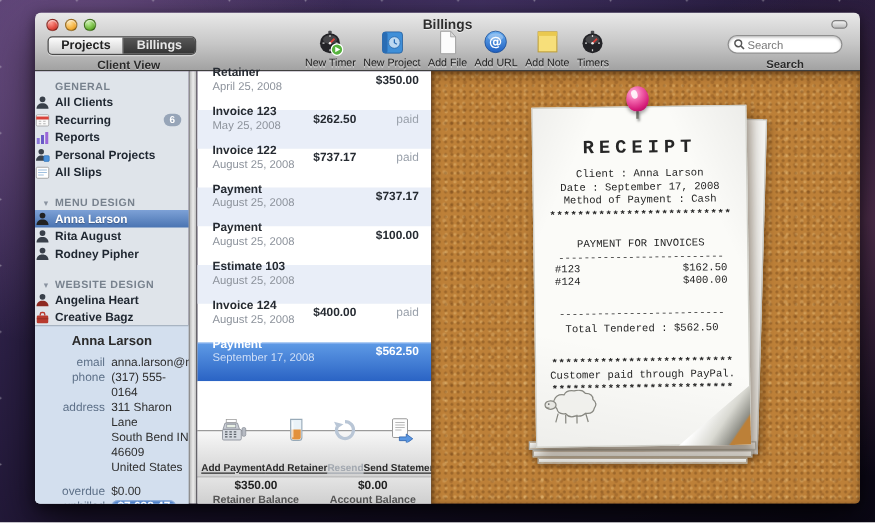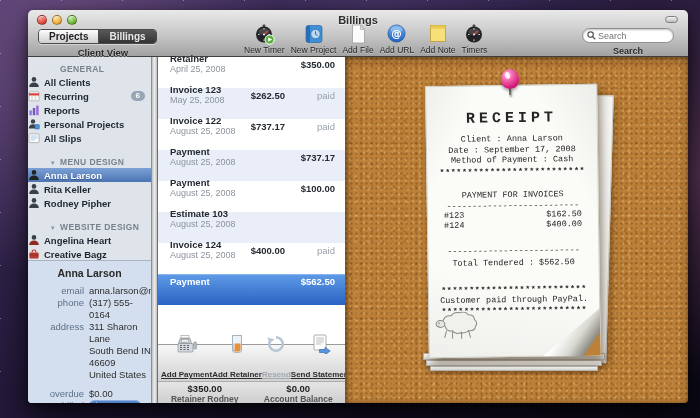--- a/index.html
+++ b/index.html
@@ -62,21 +62,21 @@
   .search-label { text-align:center; font-size:9px; font-weight:bold; color:#2a2a2a; margin-top:3px;
     text-shadow:0 1px 0 rgba(255,255,255,.4); }
 
   
   .content { position:absolute; left:0; top:47px; right:0; bottom:0; display:flex; }
 
   
   .sidebar { width:123px; background:#dfe4ea; display:flex; flex-direction:column; }
   .src-list { height:203px; padding-top:4px; }
   .sec-head { display:flex; align-items:flex-end; font-size:8.5px; font-weight:bold;
-    letter-spacing:.4px; color:#78828e; padding:3px 4px 1px 23px; }
+    letter-spacing:.4px; color:#78828e; padding:3px 4px 1px 7px; }
   .sec-head .tri { font-size:7px; color:#8a93a0; margin-right:2px; width:7px; }
   .s-item { display:flex; align-items:center; height:14px; font-size:9.5px;
     font-weight:bold; color:#1e2630; }
   .s-item .s-icon { width:12px; height:12px; margin-right:4px; flex:none; display:flex; }
   .s-item .s-badge { margin-left:auto; margin-right:6px; background:#97a5b8; color:#fff;
     font-size:8px; font-weight:bold; border-radius:7px; padding:0 5px; line-height:10px; }
   .s-item.sel { background:linear-gradient(#7da1d6,#4a74b2); color:#fff;
     text-shadow:0 1px 1px rgba(0,0,0,.3); }
   .sec-gap { height:9px; }
 
@@ -367,21 +367,21 @@
               </span>
             <span>Anna Larson</span>
           </div>
           <div class="s-item">
             <span class="s-icon">
                 <svg width="12" height="12" viewBox="0 0 12 12">
                   <circle cx="6" cy="3.4" r="2.3" fill="#39404a"></circle>
                   <path d="M1.2 11c0-3 2.1-4.5 4.8-4.5S10.8 8 10.8 11z" fill="#39404a"></path>
                 </svg>
               </span>
-            <span>Rita Keller</span>
+            <span>Rita August</span>
           </div>
           <div class="s-item">
             <span class="s-icon">
                 <svg width="12" height="12" viewBox="0 0 12 12">
                   <circle cx="6" cy="3.4" r="2.3" fill="#39404a"></circle>
                   <path d="M1.2 11c0-3 2.1-4.5 4.8-4.5S10.8 8 10.8 11z" fill="#39404a"></path>
                 </svg>
               </span>
             <span>Rodney Pipher</span>
           </div>
@@ -495,20 +495,21 @@
           <div class="lmain">
               <div class="ltitle">Invoice 124</div>
               <div class="ldate">August 25, 2008</div>
             </div>
           <div class="lamt">$400.00</div>
           <div class="lstatus">paid</div>
         </div>
         <div class="lrow sel">
           <div class="lmain">
               <div class="ltitle">Payment</div>
+              <div class="ldate">September 17, 2008</div>
             </div>
           <div class="lamt">$562.50</div>
         </div>
 
         <div class="lfiller"></div>
 
         <div class="actions">
           <div class="abtn">
             <span class="glyph">
               <svg width="24" height="20" viewBox="0 0 24 20">
@@ -549,21 +550,21 @@
                   <path d="M9.5 15.5h5.5v-2.3l5.2 3.8-5.2 3.8v-2.3H9.5z" fill="#5a97e2" stroke="#2a5ea8" stroke-width=".6"></path>
                 </svg>
             </span>
             <span class="albl">Send Statement</span>
           </div>
         </div>
 
         <div class="balances">
           <div class="bal">
             <div class="bval">$350.00</div>
-            <div class="blbl">Retainer Rodney</div>
+            <div class="blbl">Retainer Balance</div>
           </div>
           <div class="bal">
             <div class="bval">$0.00</div>
             <div class="blbl">Account Balance</div>
           </div>
         </div>
       </div>
 
       <div class="cork">
         <div class="sheet-behind"></div>

